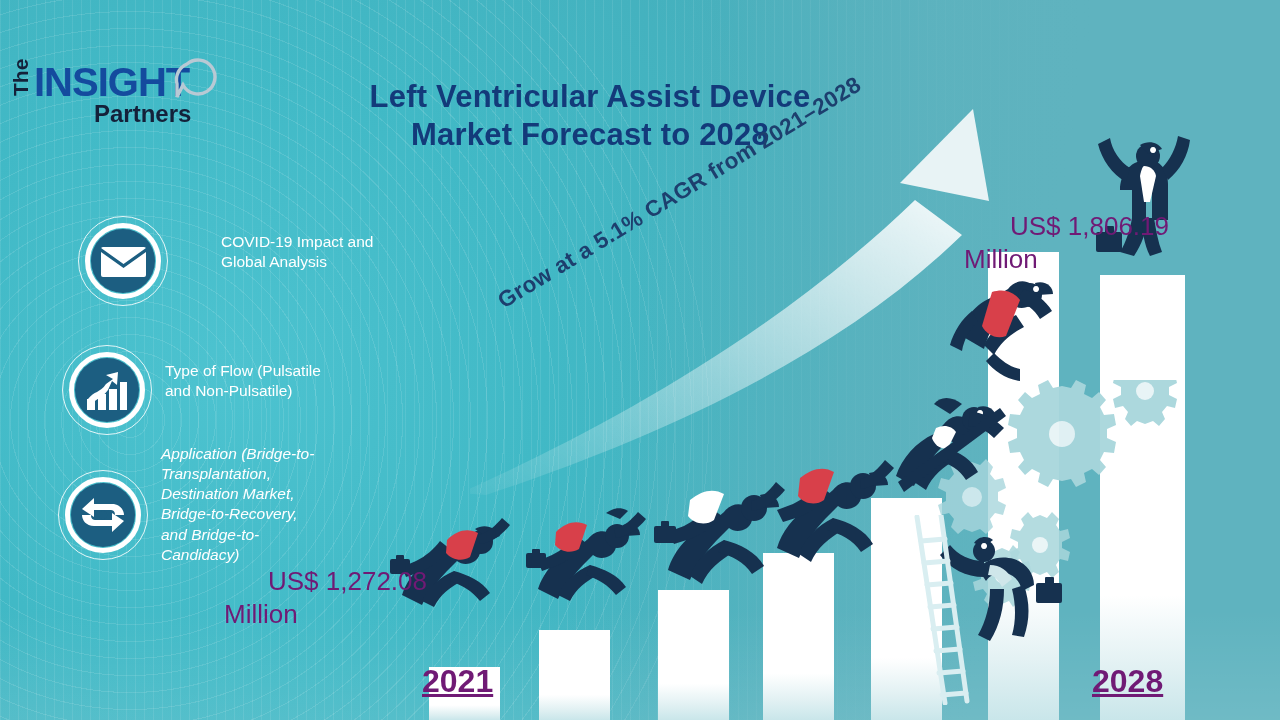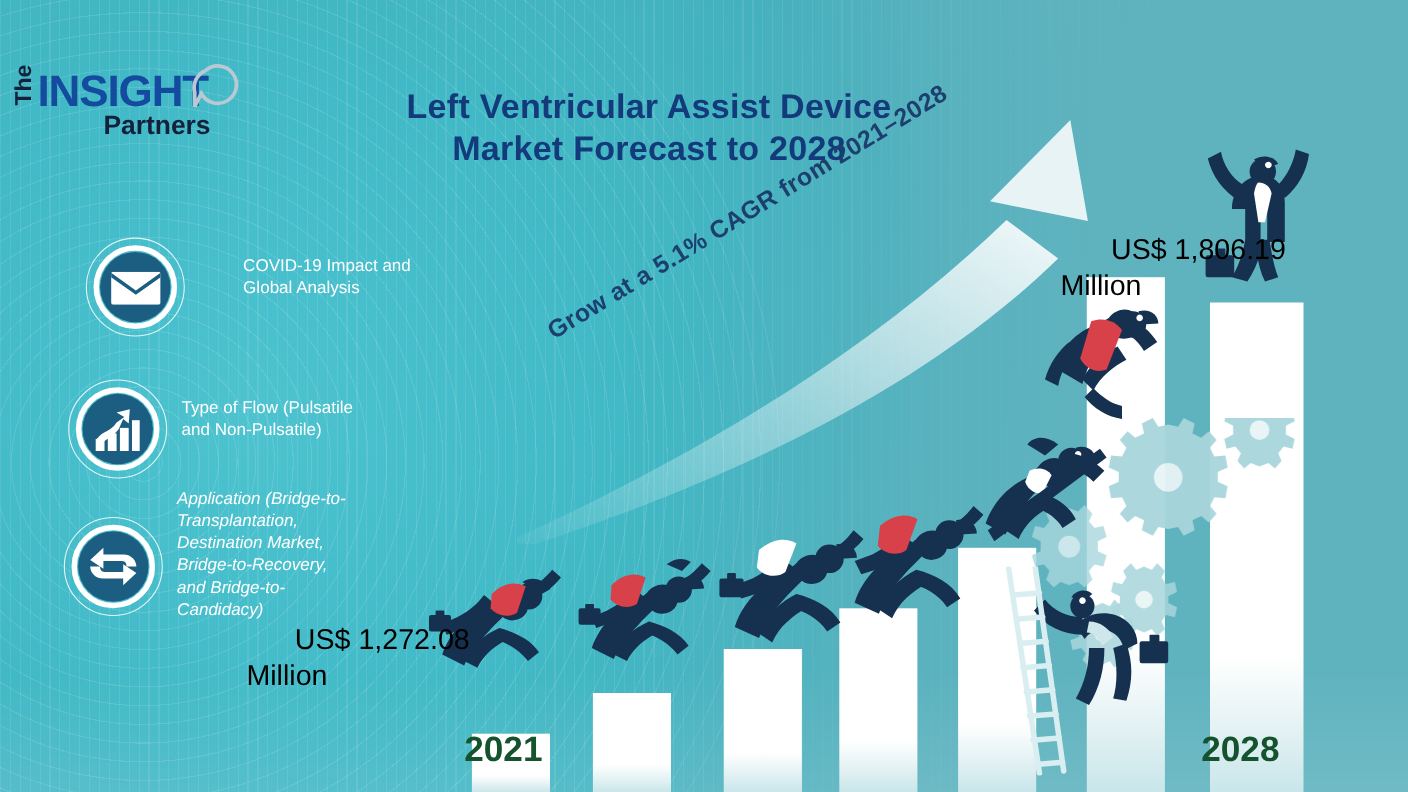--- a/index.html
+++ b/index.html
@@ -50,27 +50,27 @@
   
   .swoosh{position:absolute;left:470px;top:105px;width:600px;height:390px;}
   .cagr-text{position:absolute;left:500px;top:290px;width:520px;
     color:#1d3f6e;font-size:22.5px;font-weight:bold;letter-spacing:.4px;
     transform:rotate(-31.5deg);transform-origin:left center;white-space:nowrap;}
 
   
   .bar{position:absolute;bottom:0;background:linear-gradient(to bottom,#ffffff 0%,#ffffff 72%,#e2f1f3 88%,#c9e6ea 100%);}
   .gears{position:absolute;left:930px;top:380px;width:260px;height:270px;pointer-events:none;}
 
-  .val{position:absolute;color:#000000;font-size:26px;line-height:1.26;}
+  .val{position:absolute;color:#701a75;font-size:26px;line-height:1.26;}
   .val.left{left:268px;top:565px;width:250px;text-align:left;}
   .val.left .l2{display:block;text-align:left;}
   .val.right{left:1010px;top:210px;width:200px;text-align:left;}
   .val.right .l2{display:block;}
 
-  .yr{position:absolute;color:#14532d;font-size:32px;font-weight:bold;bottom:20px;}
+  .yr{position:absolute;color:#701a75;font-size:32px;font-weight:bold;bottom:20px;text-decoration:underline;}
   .yr.a{left:422px;}
   .yr.b{left:1092px;margin-top:28px;}
 
   .people{position:absolute;inset:0;pointer-events:none;}
   .ladder{position:absolute;left:905px;top:515px;width:70px;height:190px;}
 </style>
 </head>
 <body>
 
 <div id="stage">

